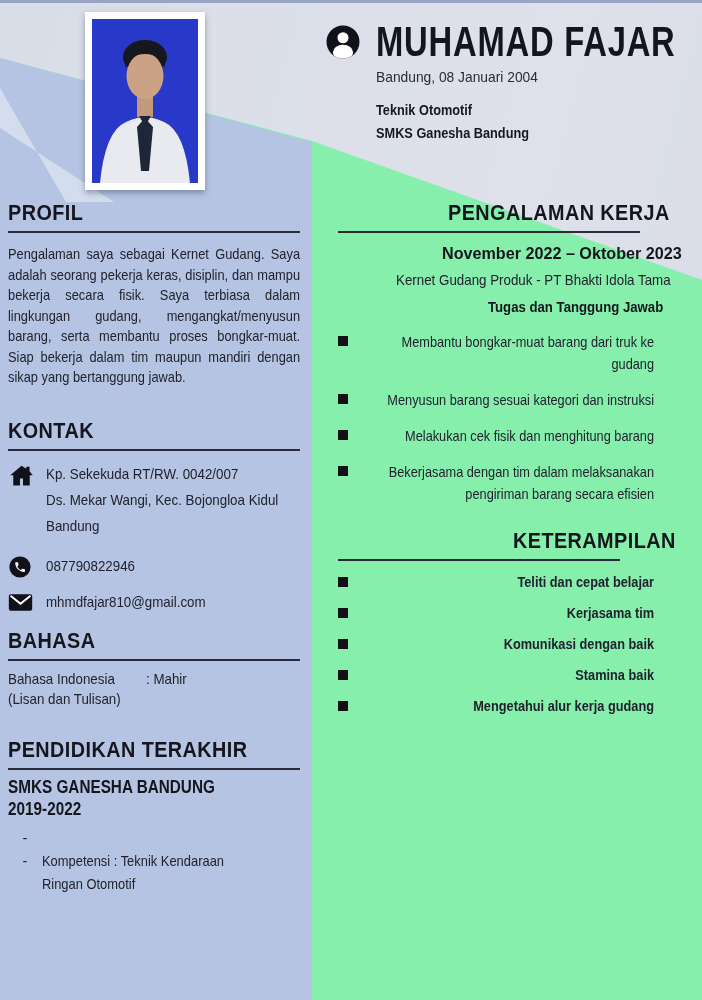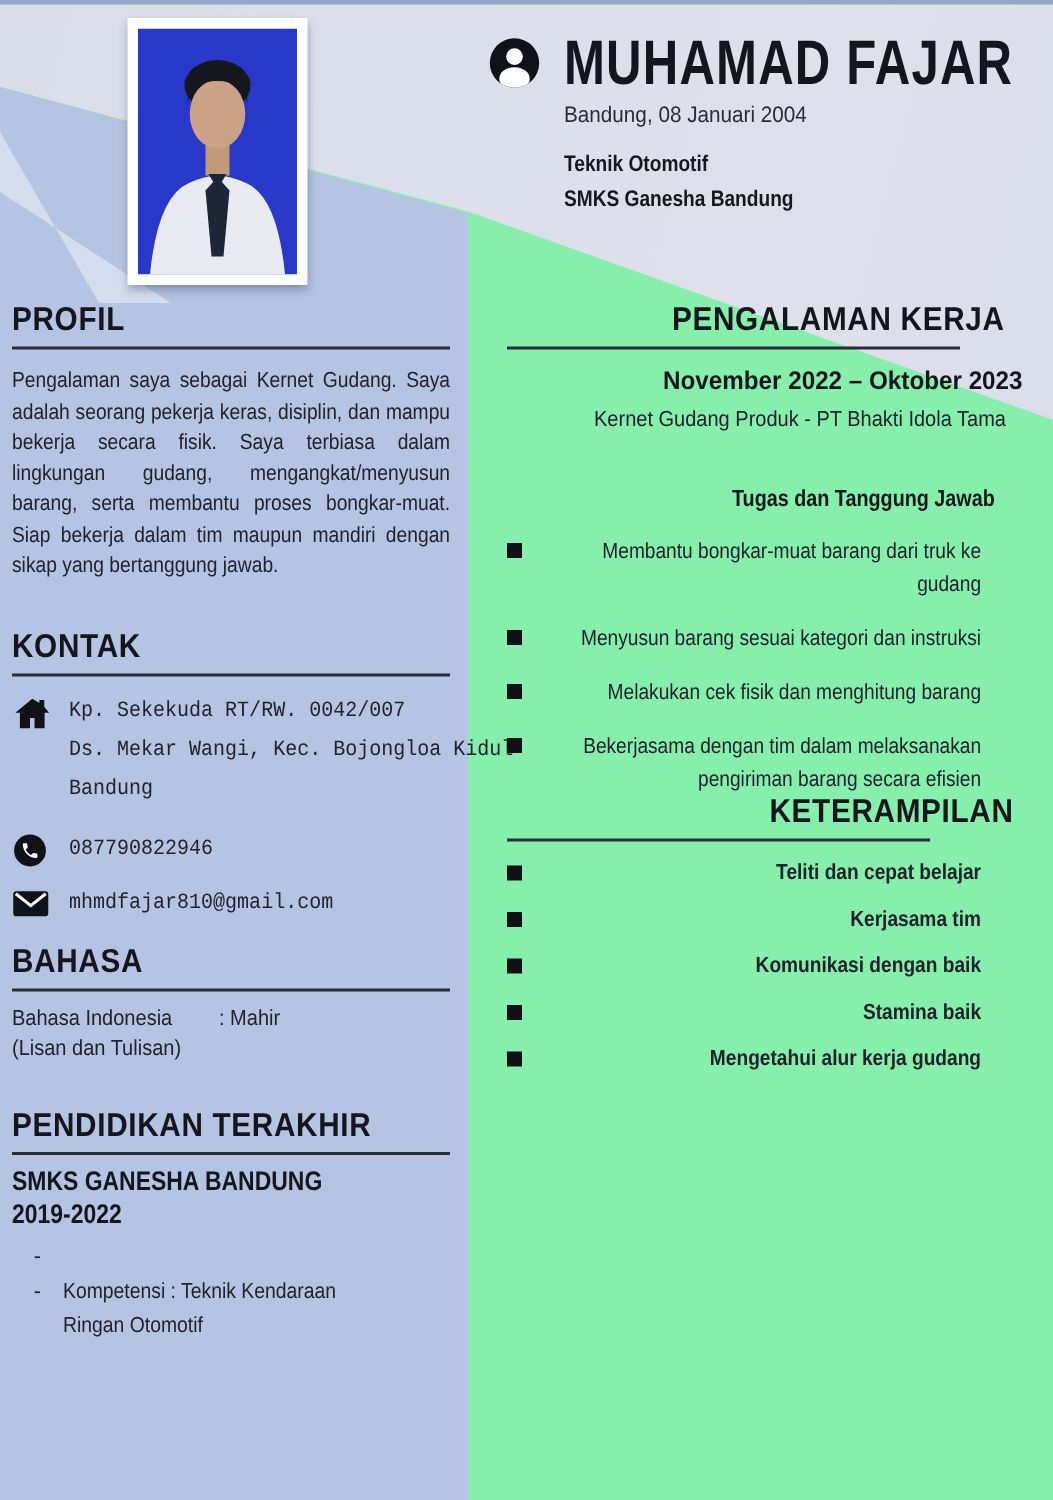--- a/index.html
+++ b/index.html
@@ -53,21 +53,21 @@
   .jbody{
     margin:11px 0 0 0;width:330px;transform:scaleX(0.885);transform-origin:0 0;
     font-size:14.5px;line-height:20.5px;text-align:justify;color:#22222e;
   }
   
   .sec-kontak{top:418px;}
   .k-rows{margin-top:10px;}
   .k-row{display:flex;margin-top:9px;}
   .k-icon{width:30px;flex:none;padding-top:2px;}
   .k-icon svg{display:block;}
-  .k-text{margin-left:8px;font-size:14.5px;line-height:26px;color:#22222e;font-family:Liberation Mono, monospace;}
+  .k-text{margin-left:8px;font-size:14.5px;line-height:26px;color:#22222e;}
   .k-row.single{align-items:center;}
   .k-row.single .k-text{line-height:18px;}
   .k-row.mail{margin-top:12px;}
   .k-row.phone{margin-top:14px;}
   
   .sec-bahasa{top:628px;}
   .b-row{display:flex;margin-top:10px;font-size:14.5px;color:#22222e;}
   .b-lang{width:138px;flex:none;}
   .b-note{margin-top:4px;font-size:14.5px;color:#22222e;}
   
@@ -78,21 +78,21 @@
   .p-list li{display:flex;font-size:14.5px;line-height:23px;color:#22222e;}
   .p-dash{width:34px;flex:none;text-align:center;}
   .p-item{width:218px;}
   
   .right-col{left:338px;width:356px;text-align:right;}
   .sec-pengalaman{top:200px;}
   .rule-exp{width:302px;}
   .rule-skill{width:282px;}
   .x-period{margin-top:11px;font-size:17px;font-weight:bold;color:#15151d;}
   .x-role{margin-top:8px;margin-left:5px;font-size:14.5px;color:#22222e;}
-  .x-duties-title{margin-top:36px;font-size:15.5px;font-weight:bold;color:#15151d;}
+  .x-duties-title{margin-top:10px;font-size:15.5px;font-weight:bold;color:#15151d;}
   .duty-list{margin:15px 0 0 0;padding:0;list-style:none;}
   .duty-list li{display:flex;margin-bottom:14px;}
   .sq{width:10px;height:10px;background:#101016;flex:none;margin:5px 13px 0 0;}
   .duty-text{display:block;width:390px;transform:scaleX(0.88);transform-origin:0 0;font-size:14.5px;line-height:22px;color:#22222e;}
   .sec-keterampilan{top:528px;}
   .skill-list{margin:11px 0 0 0;padding:0;list-style:none;}
   .skill-list li{display:flex;margin-bottom:10px;font-weight:bold;}
   .skill-list .duty-text{line-height:21px;}
 </style>
 </head>

